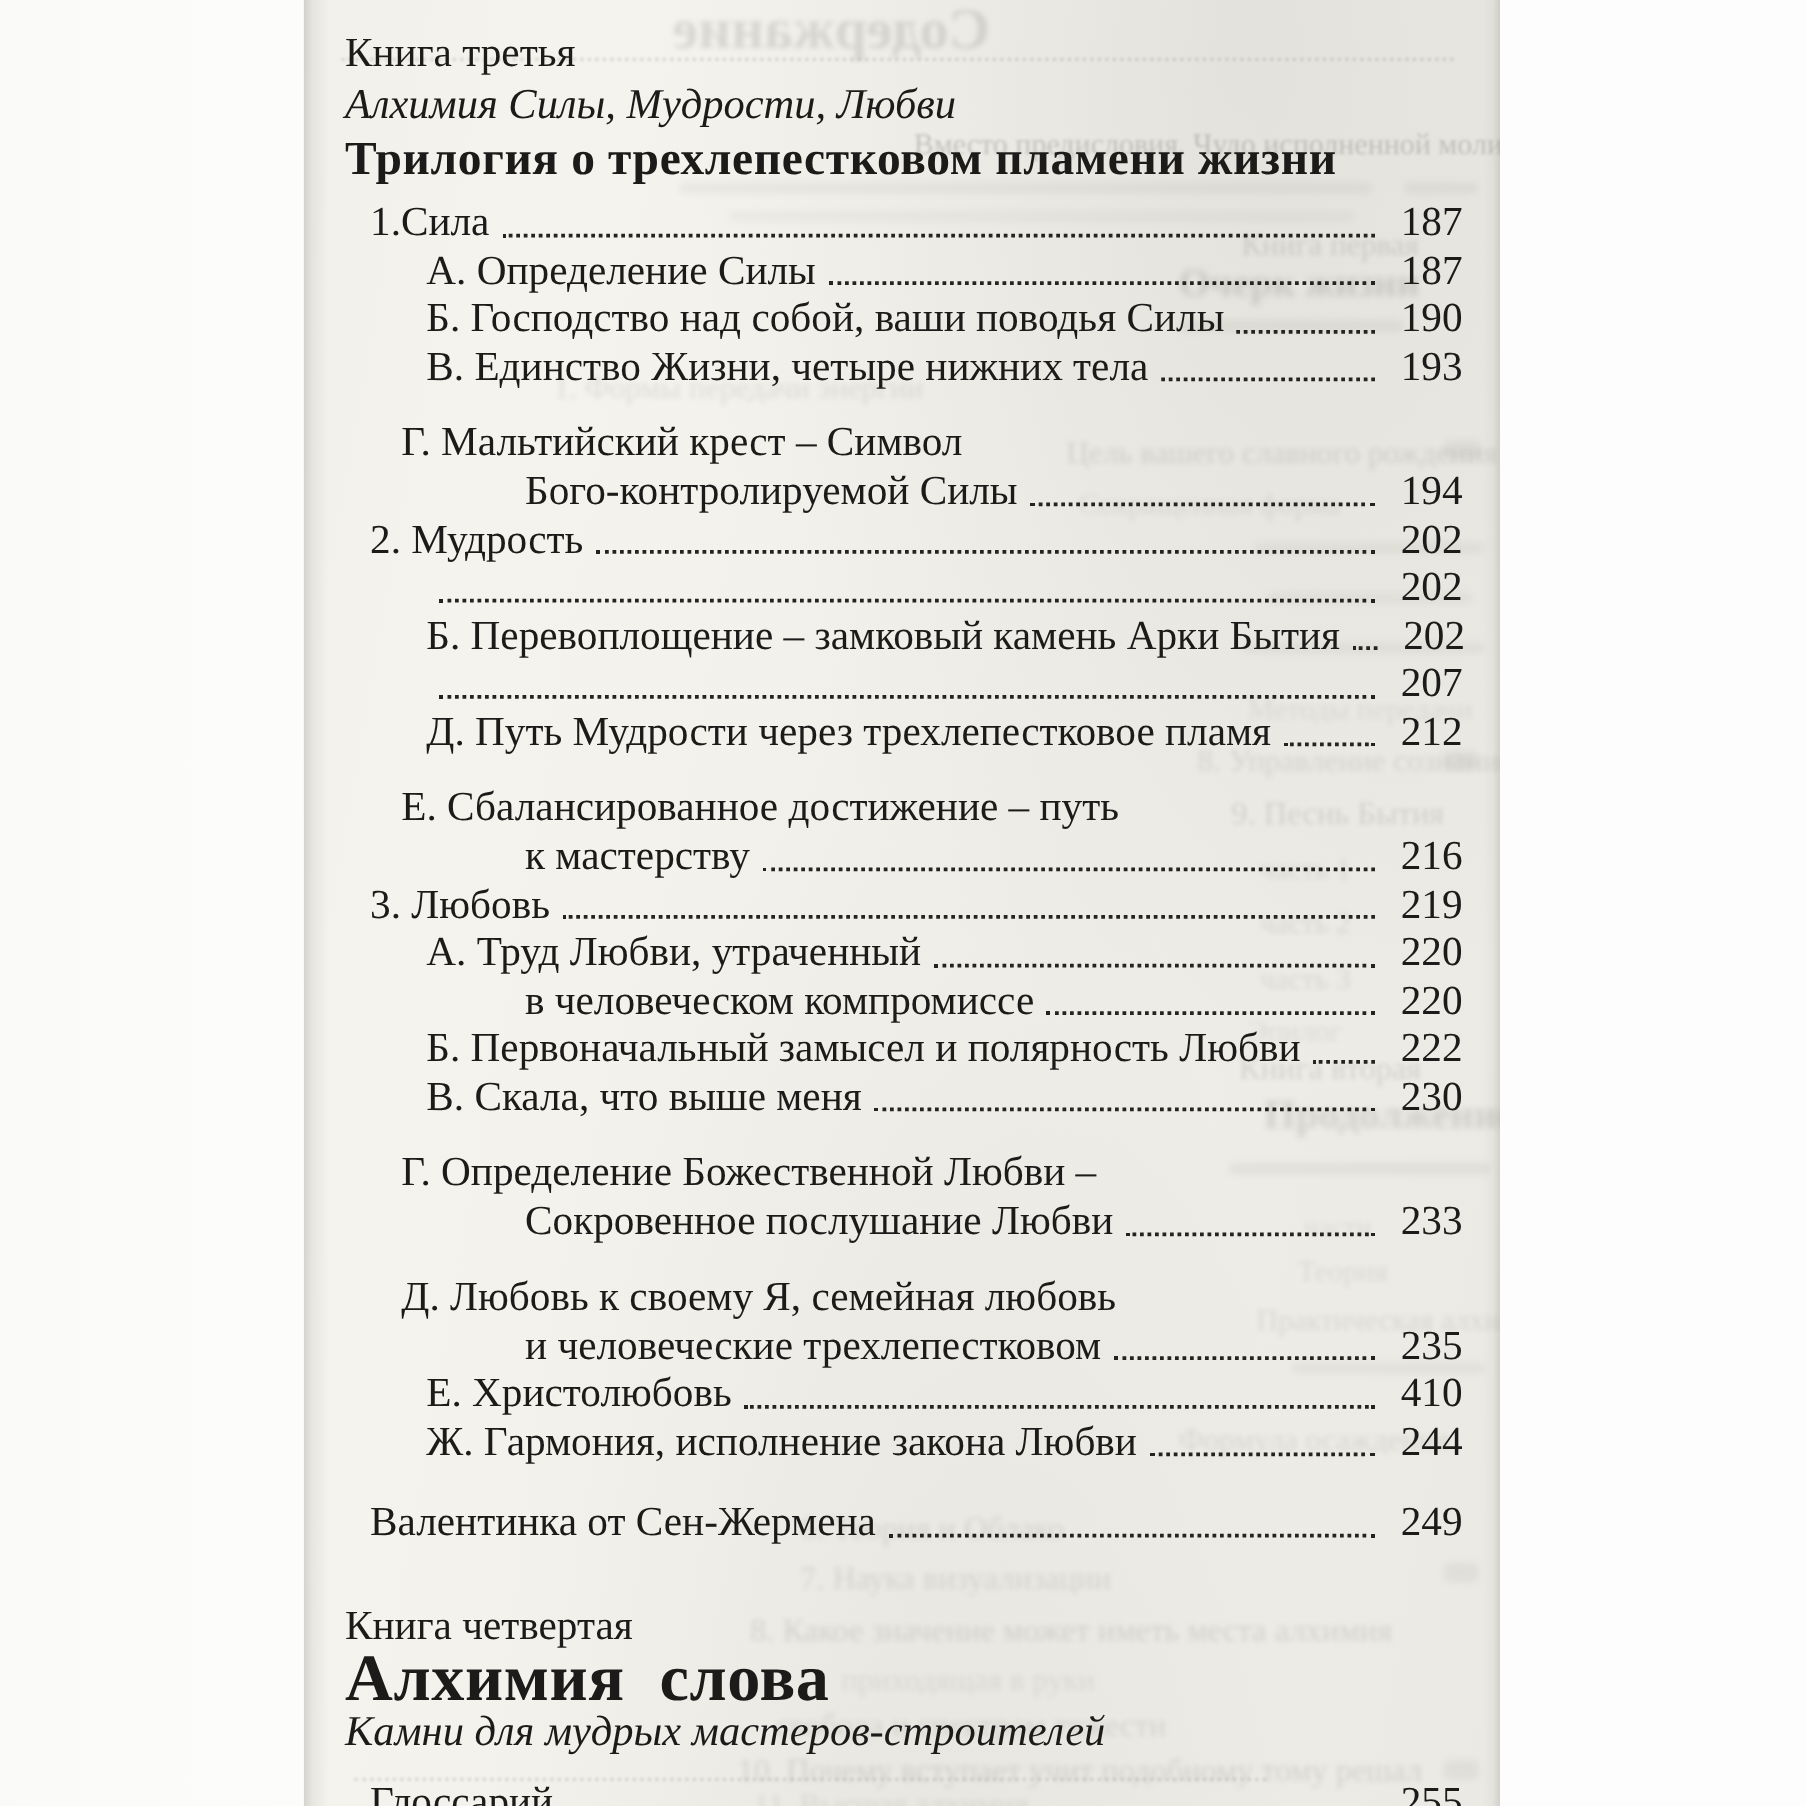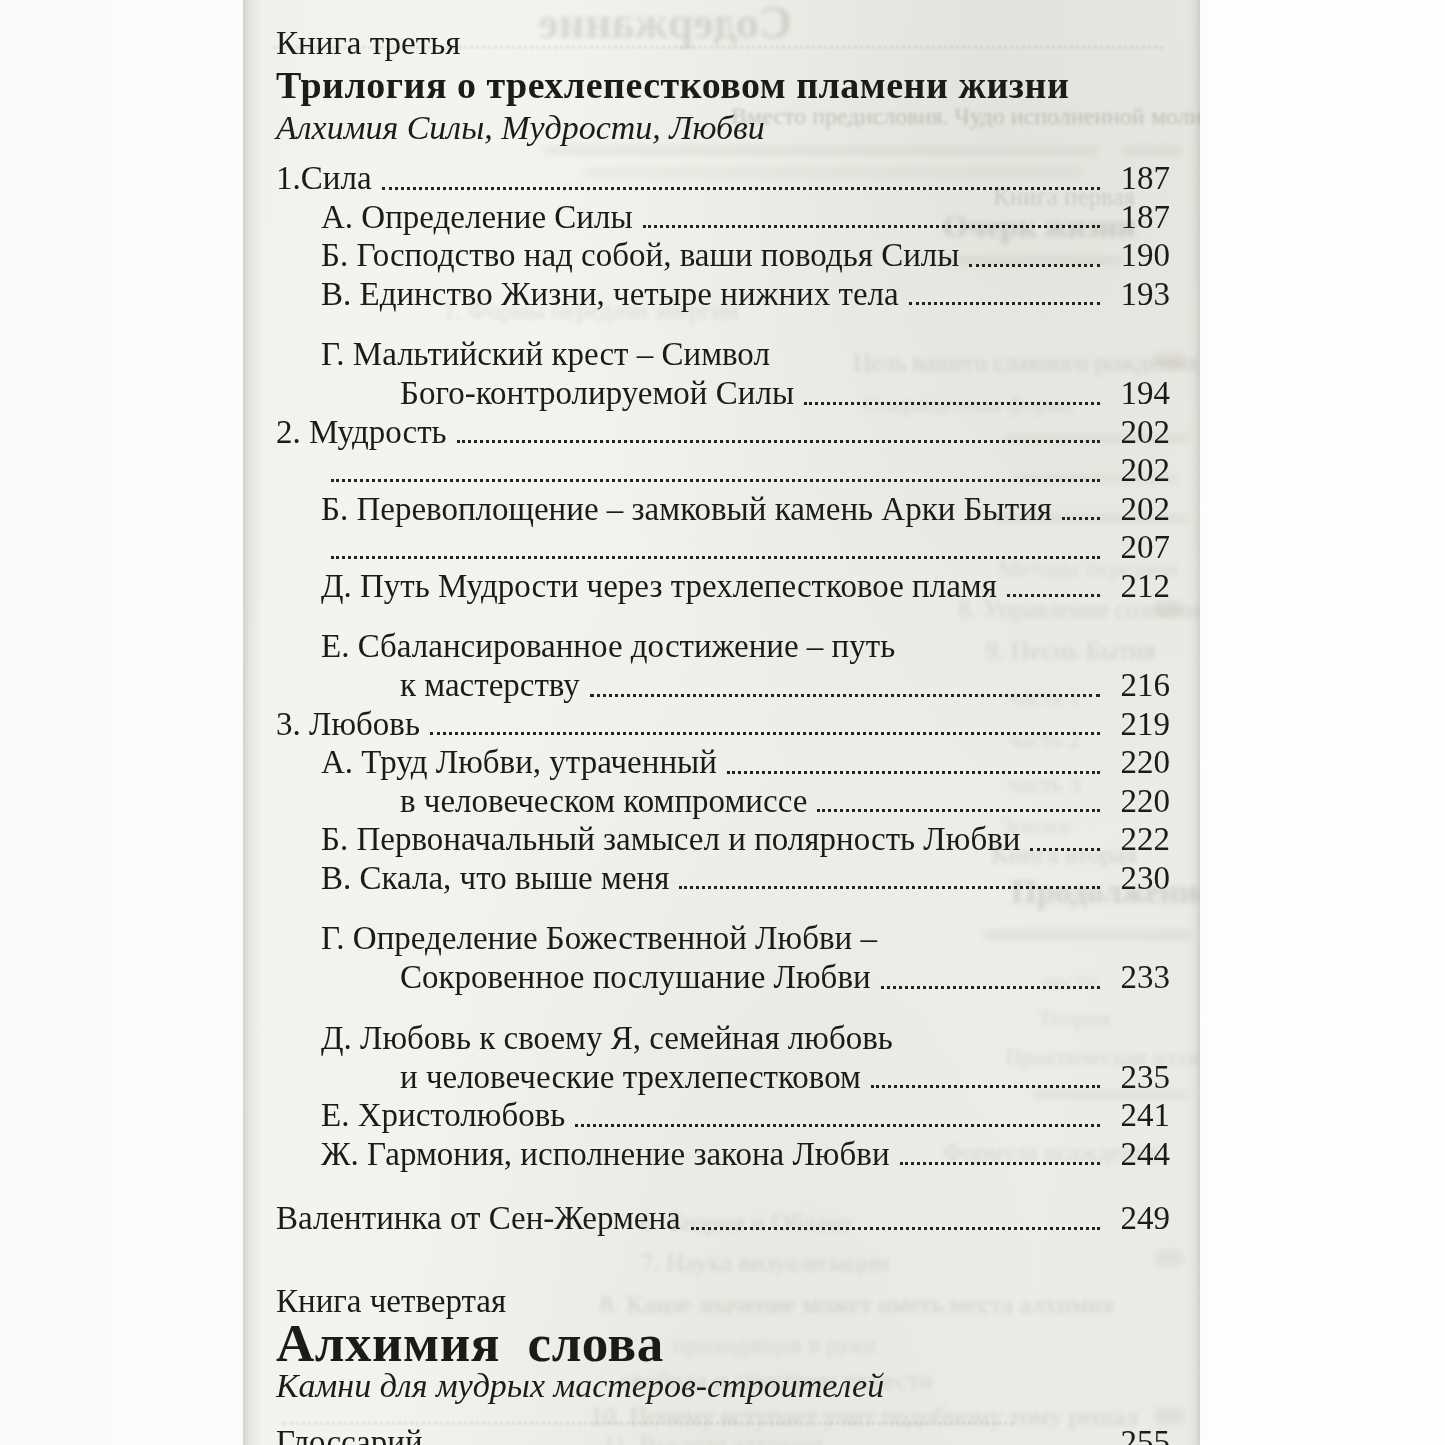--- a/index.html
+++ b/index.html
@@ -66,21 +66,21 @@
     padding: 2px 30px 0 33px;
     color: #1c1b19;
   }
   .row {
     position: relative;
     font-size: 33px;
     height: 38.5px; line-height: 38.5px;
     white-space: nowrap;
   }
   .row.line-row { height: 40px; line-height: 40px; margin-top: 21px; }
-  .row.toc-row { display: flex; align-items: flex-start; }
+  .row.toc-row { display: flex; align-items: flex-start; margin-left: 20px; }
   .toc-row .label { flex: 0 0 auto; }
   .toc-row .dot-leader {
     flex: 1 1 auto;
     min-width: 20px;
     align-self: flex-end;
     height: 0;
     margin: 0 8px 8px 10px;
     border-bottom: 3.4px dotted #24231f;
   }
   .toc-row .pageno { flex: 0 0 auto; min-width: 62px; text-align: right; }
@@ -147,22 +147,22 @@
         <div class="ghost" style="left: 377px; top: 1368px; opacity: 0.18; font-size: 26px; filter: blur(2px);">свобода и спектром тяжести</div>
         <div class="ghost" style="left: 347px; top: 1404px; opacity: 0.2; font-size: 26px; filter: blur(2px);">10. Почему вступает учит подобному тому решал</div>
         <div class="gdots" style="left: 40px; top: 1422px; opacity: 0.16; width: 730px;"></div>
         <div class="ghost" style="left: 360px; top: 1432px; opacity: 0.14; font-size: 25px; filter: blur(2.2px);">11. Высшая алхимия</div>
         <div class="gbar" style="left: 912px; top: 1250px; opacity: 0.1; width: 28px; height: 16px;"></div>
         <div class="gbar" style="left: 912px; top: 1408px; opacity: 0.1; width: 28px; height: 16px;"></div>
       </div>
     <div class="content">
       <div>
           <div class="row line-row indent-0">Книга третья</div>
+          <div class="row italic-row indent-0">Алхимия Силы, Мудрости, Любви</div>
           <div class="row bold-row indent-0">Трилогия о трехлепестковом пламени жизни</div>
-          <div class="row italic-row indent-0">Алхимия Силы, Мудрости, Любви</div>
           <div class="gap gap-xs"></div>
           <div class="row toc-row indent-0">
             <span class="label">1.Сила</span>
             <span class="dot-leader"></span>
             <span class="pageno">187</span>
           </div>
           <div class="row toc-row indent-1">
             <span class="label">А. Определение Силы</span>
             <span class="dot-leader"></span>
             <span class="pageno">187</span>
@@ -245,21 +245,21 @@
           </div>
           <div class="row line-row indent-1">Д. Любовь к своему Я, семейная любовь</div>
           <div class="row toc-row indent-2">
             <span class="label">и человеческие трехлепестковом</span>
             <span class="dot-leader"></span>
             <span class="pageno">235</span>
           </div>
           <div class="row toc-row indent-1">
             <span class="label">Е. Христолюбовь</span>
             <span class="dot-leader"></span>
-            <span class="pageno">241</span>
+            <span class="pageno">410</span>
           </div>
           <div class="row toc-row indent-1">
             <span class="label">Ж. Гармония, исполнение закона Любви</span>
             <span class="dot-leader"></span>
             <span class="pageno">244</span>
           </div>
           <div class="gap gap-lg"></div>
           <div class="row toc-row indent-0">
             <span class="label">Валентинка от Сен-Жермена</span>
             <span class="dot-leader"></span>

